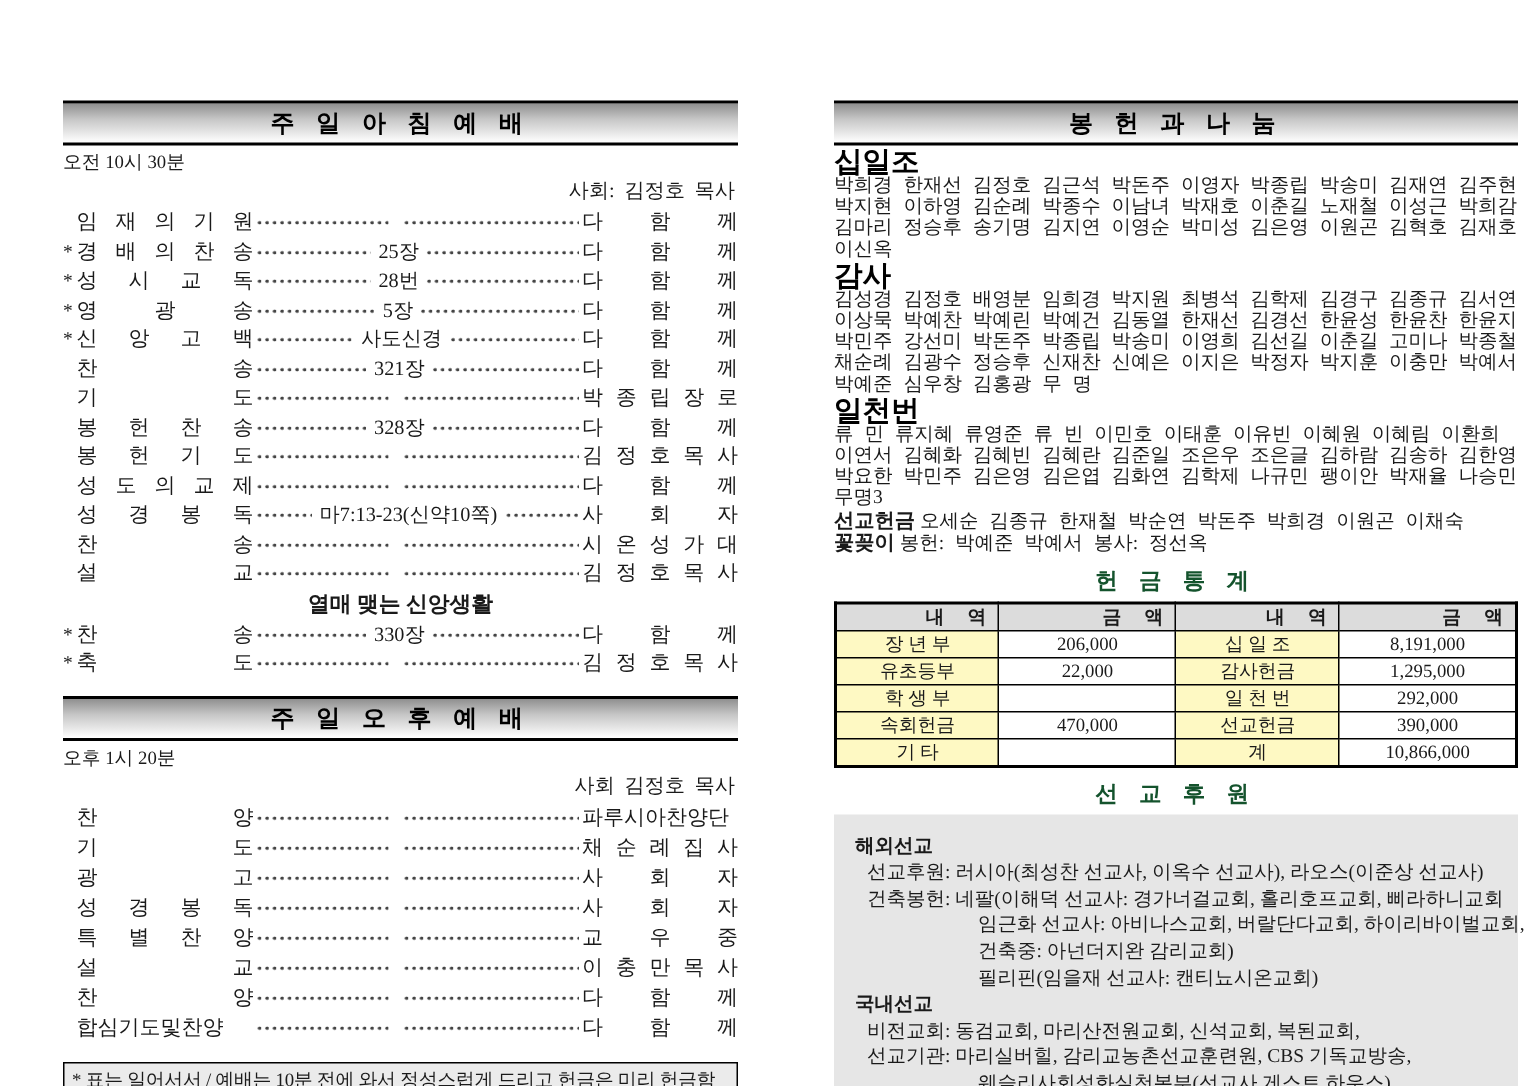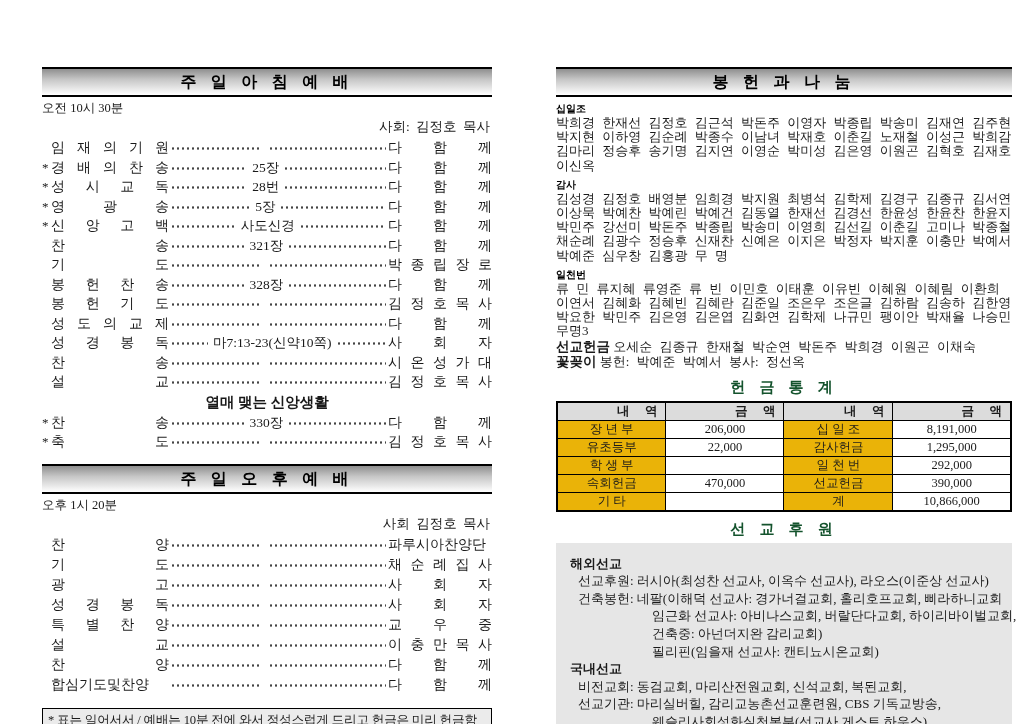--- a/index.html
+++ b/index.html
@@ -28,35 +28,35 @@
   .val { flex:none; text-align:center; padding:0 3px; font-size:13.5px; }
   .rgt { width:104px; flex:none; text-align:justify; text-align-last:justify; }
 
   .subtitle { text-align:center; font-weight:bold; font-size:14.5px; height:21px; }
 
   .aft-wrap { margin-top:11px; }
   .note-box { margin-top:12px; border:1px solid #000; background:#ebebeb;
               font-size:12.6px; padding:3px 5px 4px 5px; letter-spacing:-0.2px; }
 
   .grp { margin-top:4px; }
-  .grp-title { font-weight:bold; font-size:10px; font-family:"Liberation Sans", sans-serif;
+  .grp-title { font-weight:bold; font-size:19px; font-family:"Liberation Sans", sans-serif;
                line-height:15px; color:#000; }
   .grp-names { font-size:13px; line-height:14.2px; word-spacing:4px; white-space:pre-line; }
   .inline-row { font-size:13px; line-height:14.5px; margin-top:1px; }
   .inline-row b { font-family:"Liberation Sans", sans-serif; font-size:13.5px; }
   .inline-row .nm { word-spacing:4px; }
 
   .sec-title { text-align:center; font-weight:bold; font-size:15px; letter-spacing:5px;
                font-family:"Liberation Sans", sans-serif; margin:8px 0 4px 0; color:#14532d; }
 
   table.stats { width:100%; border-collapse:collapse; border:2px solid #000; font-size:12.5px; }
   table.stats th, table.stats td { border:1px solid #000; height:15.5px; text-align:center; padding:0 2px; }
   table.stats th { background:#dcdcdc; font-weight:bold; letter-spacing:6px;
                    font-family:"Liberation Sans", sans-serif;text-align:right; }
-  table.stats td.tlbl { background:#eab308; }
+  table.stats td.tlbl { background:#fef9c3; }
 
   .mission-box { background:#e6e6e6; padding:12px 12px 14px 14px; font-size:13px;
                  line-height:17.6px; margin-top:2px; }
   .m-line { white-space:nowrap; }
   .m-head { font-weight:bold; font-family:"Liberation Sans", sans-serif; }
   .m-l1 { padding-left:8px; }
   .m-l2 { padding-left:82px; }
 </style>
 </head>
 <body>

